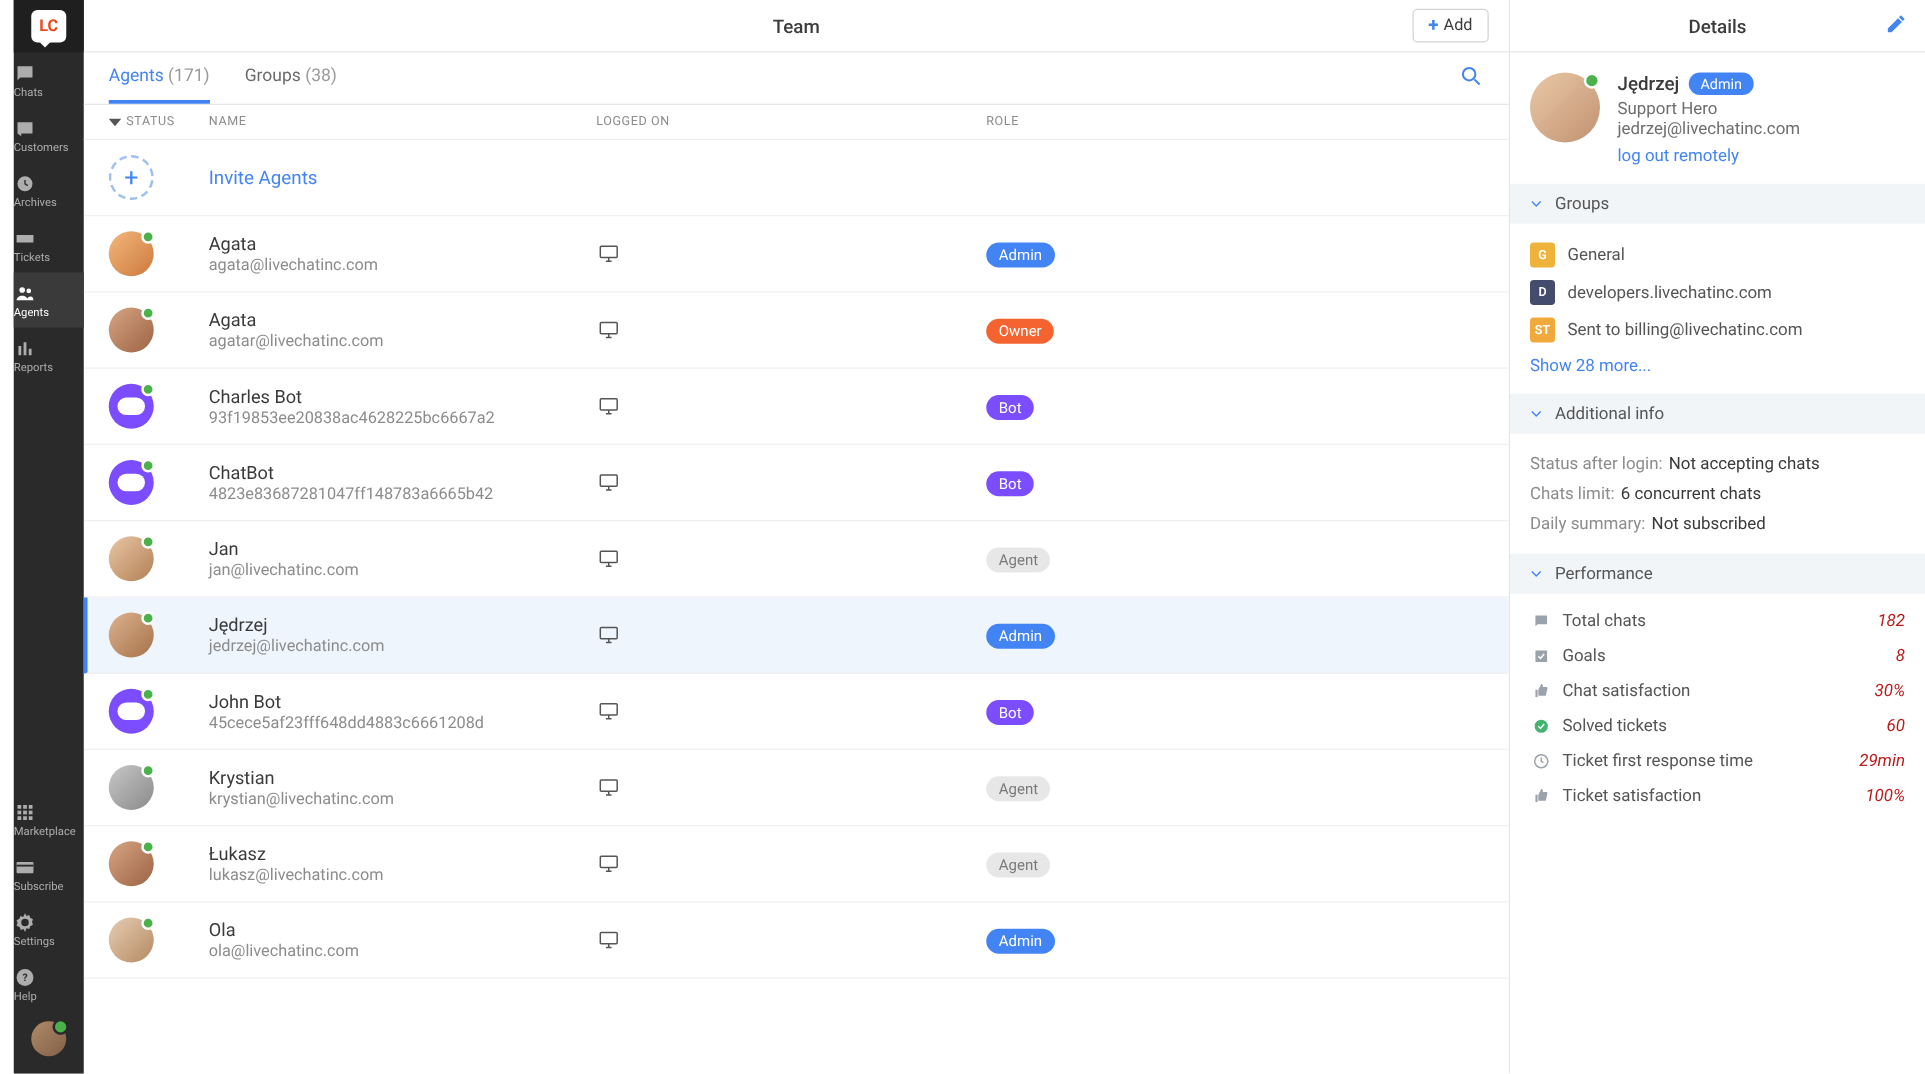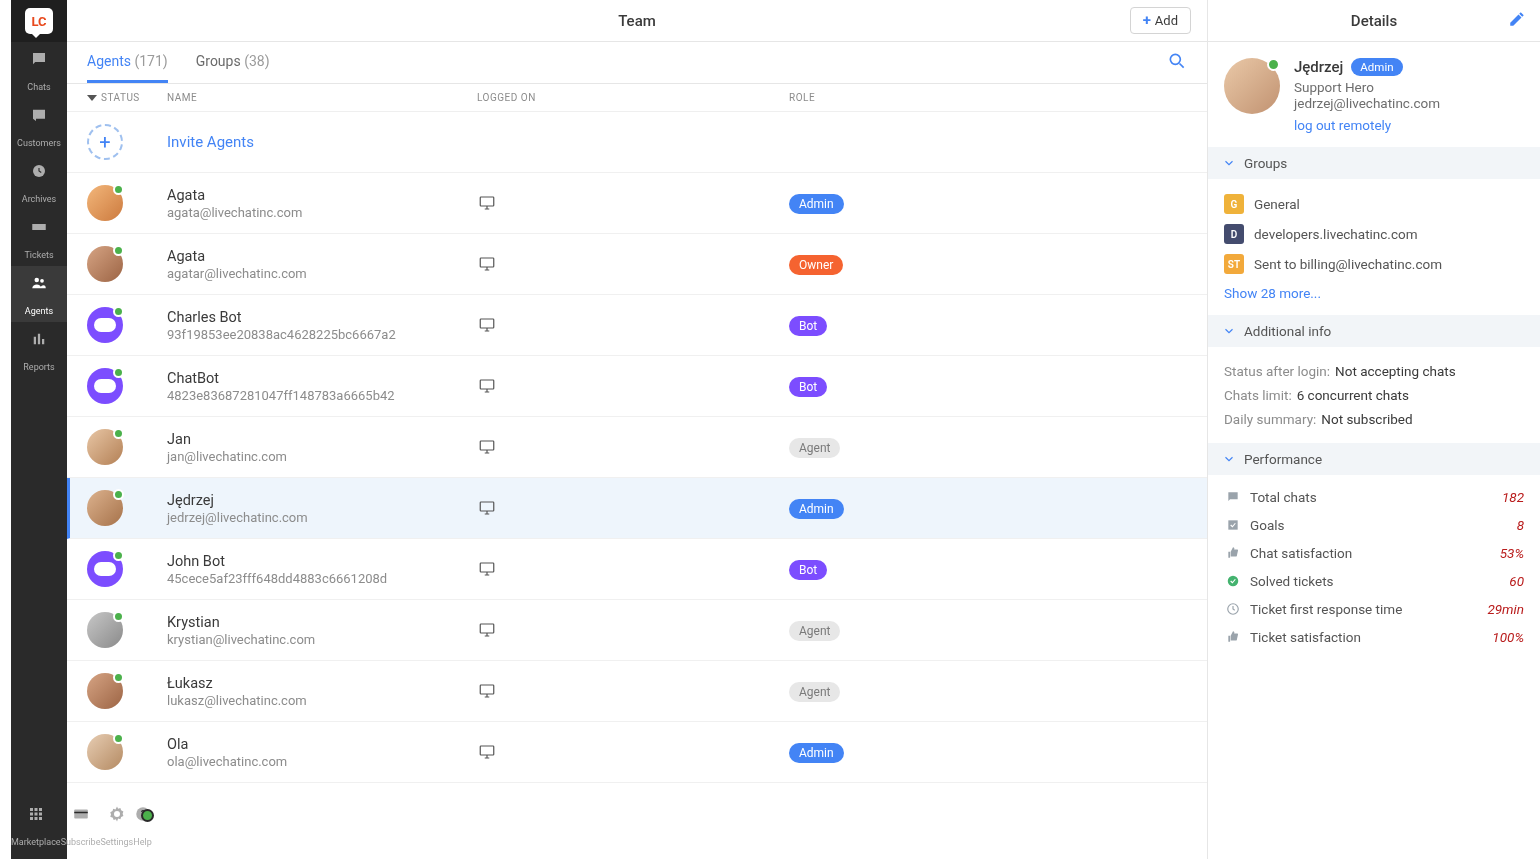--- a/index.html
+++ b/index.html
@@ -4,26 +4,26 @@
 <style>
 * { margin: 0; padding: 0; box-sizing: border-box; font-family: -apple-system, BlinkMacSystemFont, "Segoe UI", Roboto, Helvetica, Arial, sans-serif; }
 html, body { height: 100%; width: 100%; overflow: hidden; }
 .app { display: flex; height: 100%; width: 100%; padding-left: 11px; }
 
 .sidebar { width: 56px; background: #2a2a2a; display: flex; flex-direction: column; align-items: center; color: #d2d2d2; flex-shrink: 0; }
 .sidebar .logo { width: 56px; height: 42px; display: flex; align-items: center; justify-content: center; background: #1f1f1f; }
 .sidebar .logo-box { width: 28px; height: 26px; background: #fff; border-radius: 5px; display:flex; align-items:center; justify-content:center; font-weight:700; color:#e8491d; font-size:13px; position:relative;}
 .sidebar .logo-box::after{content:"";position:absolute;bottom:-4px;left:6px;width:0;height:0;border-left:5px solid transparent;border-right:5px solid transparent;border-top:5px solid #fff;}
 .sidebar .nav { display:flex; flex-direction:column; align-items:center; width:100%; }
-.sidebar .nav-item { width:100%; padding:8px 0 6px; display:flex; flex-direction:column; align-items:center; cursor:pointer; font-size:9px; color:#adadad;gap:12px; }
+.sidebar .nav-item { width:100%; padding:8px 0 6px; display:flex; flex-direction:column; align-items:flex-start; cursor:pointer; font-size:9px; color:#adadad; }
 .sidebar .nav-item svg { width:18px; height:18px; fill:#adadad; margin-bottom:2px;}
 .sidebar .nav-item.active { background:#3a3a3a; color:#fff;}
 .sidebar .nav-item.active svg{fill:#fff;}
 .sidebar .spacer { flex:1; }
-.sidebar .bottom-nav{display:flex;align-items:center;width:100%;padding-bottom:6px;}
+.sidebar .bottom-nav{display:flex;flex-direction:column;align-items:center;width:100%;padding-bottom:6px;}
 .sidebar .avatar-me{width:28px;height:28px;border-radius:50%;background:linear-gradient(135deg,#b08a6a,#826047);margin:8px 0;position:relative;}
 .sidebar .avatar-me::after{content:"";position:absolute;width:9px;height:9px;background:#4bb14b;border:2px solid #2a2a2a;border-radius:50%;right:-2px;top:-2px;}
 
 .main { flex:1; display:flex; flex-direction:column; border-right:1px solid #e6e6e6; min-width:0;}
 .header { height:42px; border-bottom:1px solid #e6e6e6; display:flex; align-items:center; position:relative; padding:0 16px;}
 .header-title{ position:absolute; left:0; right:0; text-align:center; font-size:15px; color:#3b3b3b; font-weight:500;}
 .header .add-btn{ margin-left:auto; border:1px solid #d4d4d4; border-radius:4px; background:#fff; padding:5px 12px; font-size:13px; color:#3b3b3b; cursor:pointer; display:flex; align-items:center;}
 .header .add-btn .plus{ color:#4384f5; font-weight:700; margin-right:4px; font-size:15px; line-height:13px;}
 .tabs-row{ display:flex; align-items:center; padding:0 20px; border-bottom:1px solid #e6e6e6; height:42px;text-align:right;}
 .tab{ margin-right:28px; font-size:14px; color:#6b6b6b; padding:11px 0; cursor:pointer; border-bottom:3px solid transparent;}
@@ -508,21 +508,21 @@
             <span class="lbl">Goals</span>
             <span class="val">8</span>
           </div>
           <div class="p-row">
             <span class="ic">
               <svg width="14" height="14" viewBox="0 0 24 24">
                 <path d="M4 10h3v10H4zM8 10l4-8c2 0 3 2 2 4h5c1 0 2 1 1.5 2l-2 9c-.2 1-1 1-1.5 1H8z"></path>
               </svg>
             </span>
             <span class="lbl">Chat satisfaction</span>
-            <span class="val">53%</span>
+            <span class="val">30%</span>
           </div>
           <div class="p-row">
             <span class="ic">
               <svg width="14" height="14" viewBox="0 0 24 24">
                 <circle cx="12" cy="12" r="9" fill="#44b36f"></circle>
                 <path d="M8 12l3 3 5-6" stroke="#fff" stroke-width="2" fill="none"></path>
               </svg>
             </span>
             <span class="lbl">Solved tickets</span>
             <span class="val">60</span>

